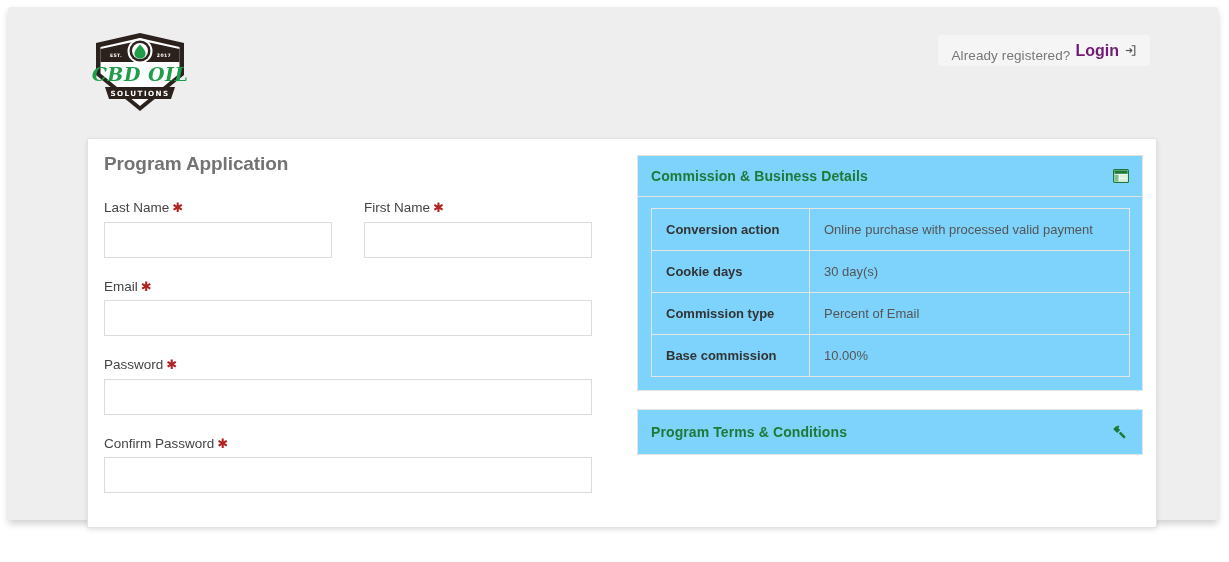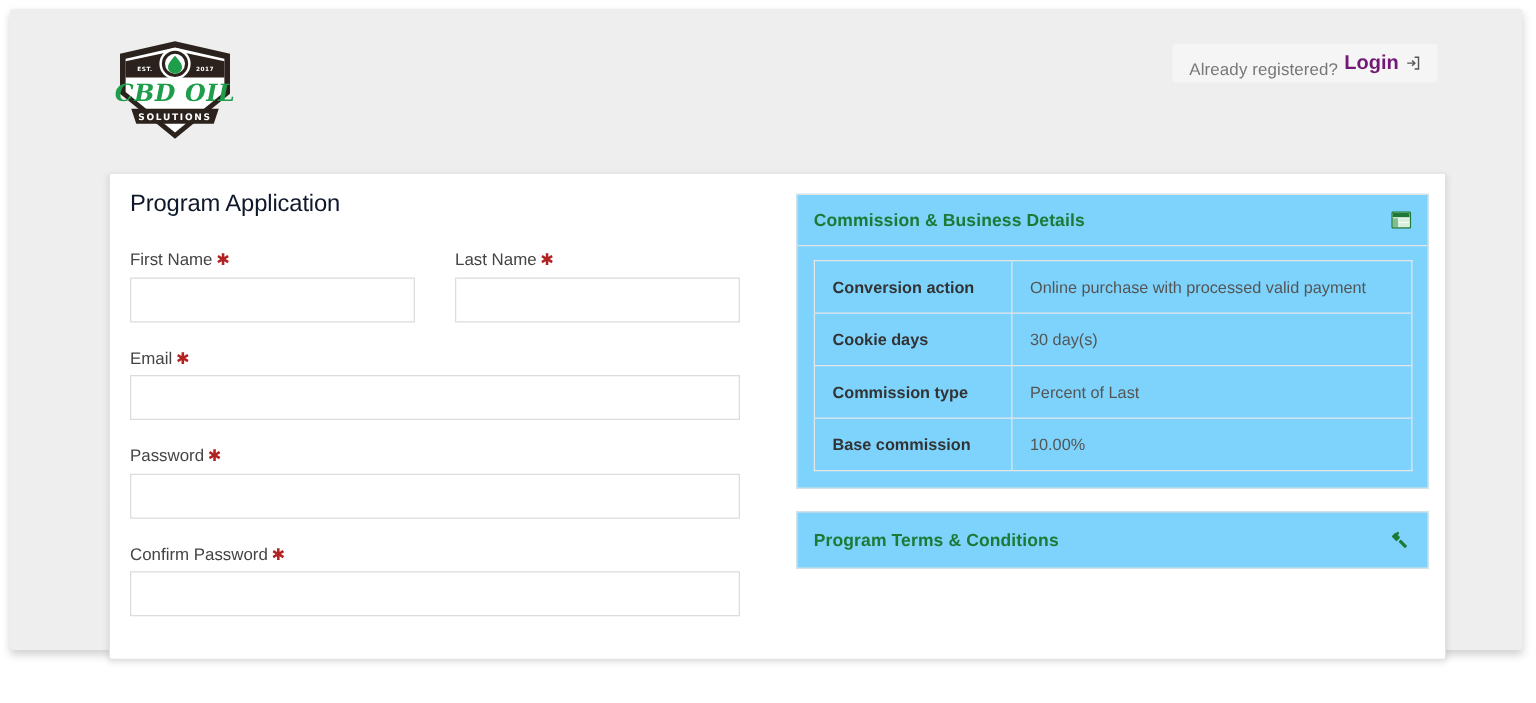--- a/index.html
+++ b/index.html
@@ -91,22 +91,22 @@
   }
 
   
   .form-col {
     position: absolute;
     left: 16px; top: 14px;
     width: 520px;
   }
   .form-title {
     font-size: 19px;
-    font-weight: normal;
-    color: #0f172a;
+    font-weight: bold;
+    color: #737373;
     margin: 0 0 26px 0;
     letter-spacing: -0.1px;
   }
   .field-label {
     font-size: 13.5px;
     color: #444444;
     margin-bottom: 7px;
     display: block;
     line-height: 1;
   }
@@ -240,27 +240,27 @@
 
     <div class="main-card">
       <div class="card-inner">
 
         <div class="form-col">
           <h1 class="form-title">Program Application</h1>
 
           <div class="row-2">
             <div class="field">
               <label class="field-label">
-                <span>First Name</span><span class="req-star">✱</span>
+                <span>Last Name</span><span class="req-star">✱</span>
               </label>
               <input class="text-input" type="text" value="" style="">
             </div>
             <div class="field">
               <label class="field-label">
-                <span>Last Name</span><span class="req-star">✱</span>
+                <span>First Name</span><span class="req-star">✱</span>
               </label>
               <input class="text-input" type="text" value="" style="">
             </div>
           </div>
 
           <div class="field-full">
             <label class="field-label">
               <span>Email</span><span class="req-star">✱</span>
             </label>
             <input class="text-input" type="email" value="" style="">
@@ -302,21 +302,21 @@
                   <tr>
                     <td class="k">Conversion action</td>
                     <td class="v">Online purchase with processed valid payment</td>
                   </tr>
                   <tr>
                     <td class="k">Cookie days</td>
                     <td class="v">30 day(s)</td>
                   </tr>
                   <tr>
                     <td class="k">Commission type</td>
-                    <td class="v">Percent of Last</td>
+                    <td class="v">Percent of Email</td>
                   </tr>
                   <tr>
                     <td class="k">Base commission</td>
                     <td class="v">10.00%</td>
                   </tr>
                 </tbody>
               </table>
             </div>
           </div>
 

